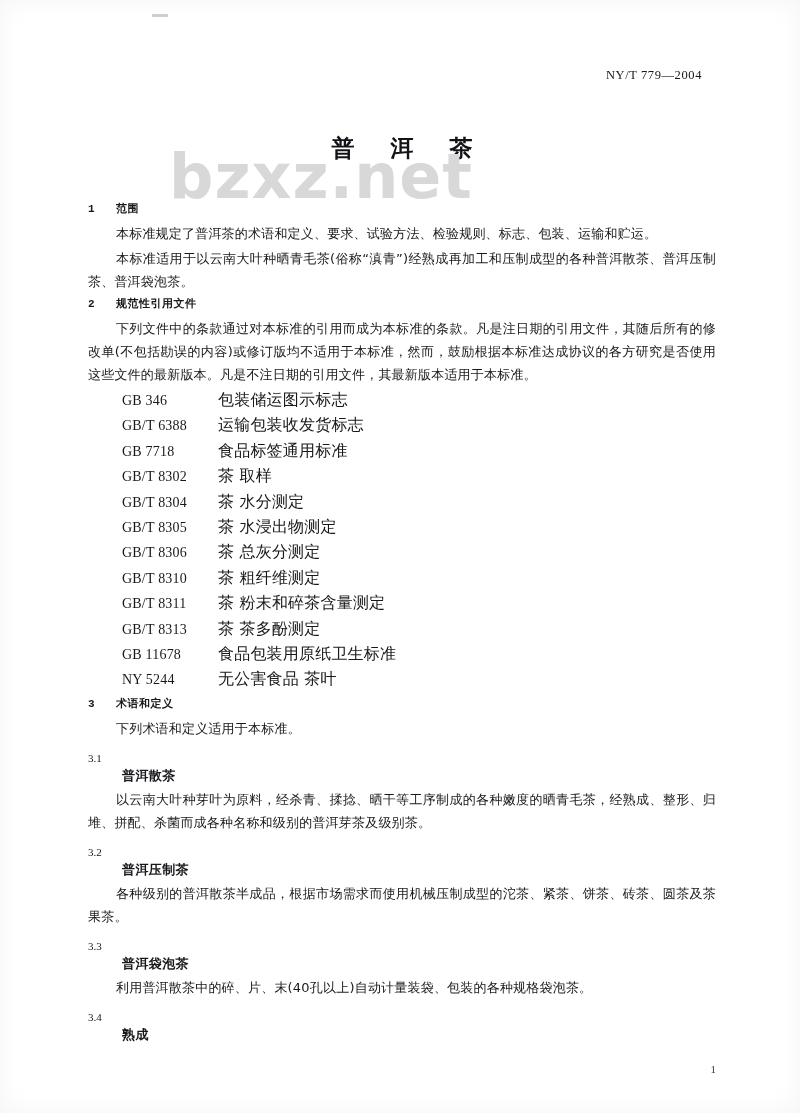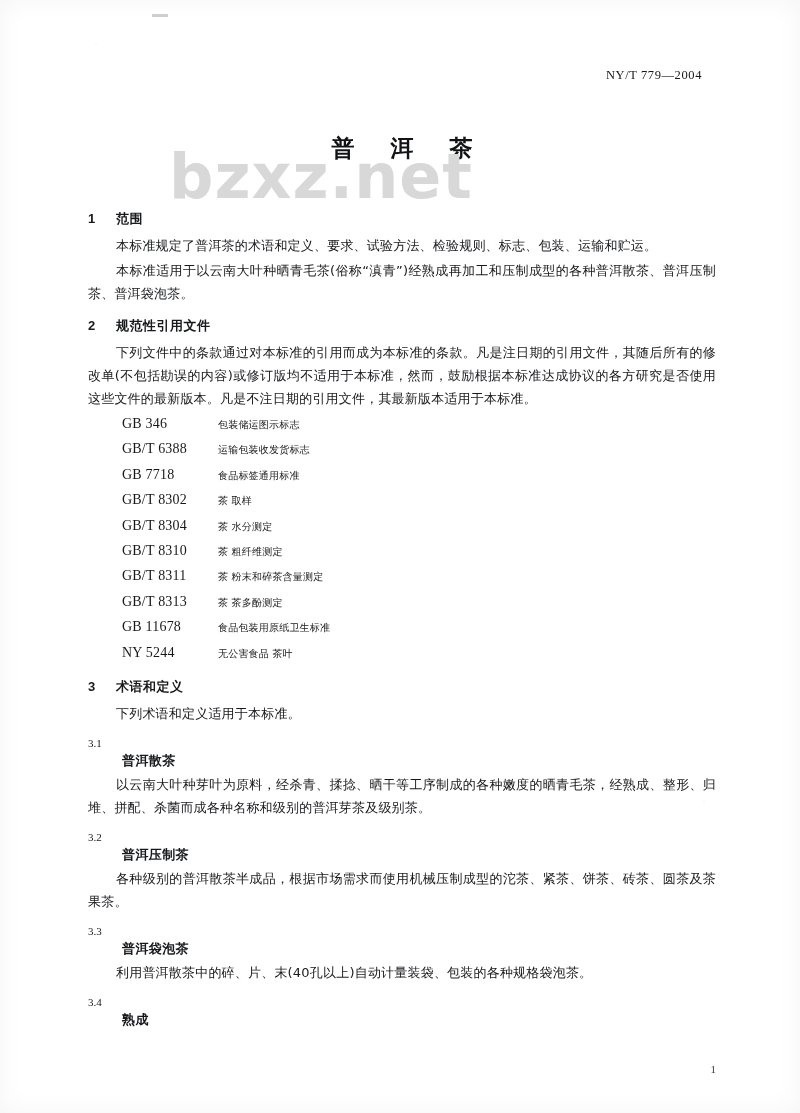--- a/index.html
+++ b/index.html
@@ -81,24 +81,24 @@
     z-index: 5;
   }
   .body-area {
     position: absolute;
     top: 198px;
     left: 0;
     width: 628px;
     color: #18191c;
   }
   .sec-head {
-    font-family: Liberation Sans, sans-serif;
-    font-weight: bold;
-    font-size: 13px;
-    margin: 12px 0 6px 0;
+    font-family: Liberation Mono, monospace;
+    font-weight: bold;
+    font-size: 11px;
+    margin: 3px 0 6px 0;
     letter-spacing: .5px;
   }
   .sec-head .num {
     display: inline-block;
     width: 28px;
   }
   .sub-num {
     font-family: "Liberation Serif", serif;
     font-size: 11px;
     margin: 12px 0 3px 0;
@@ -132,21 +132,21 @@
     padding-left: 34px;
     letter-spacing: .2px;
     color: #17181b;
   }
   ul.std-list li .code {
     display: inline-block;
     min-width: 96px;
   }
   ul.std-list li .cn {
     font-family: "DejaVu Sans", sans-serif;
-    font-size: 10px;
+    font-size: 16px;
   }
   .page-num {
     position: absolute;
     right: 0;
     bottom: 38px;
     font-family: "Liberation Serif", serif;
     font-size: 11px;
     color: #3a3a3a;
   }
   .corner-mark {
@@ -182,20 +182,22 @@
         <span class="num">2</span><span>规范性引用文件</span>
       </div>
       <p class="para">下列文件中的条款通过对本标准的引用而成为本标准的条款。凡是注日期的引用文件，其随后所有的修改单(不包括勘误的内容)或修订版均不适用于本标准，然而，鼓励根据本标准达成协议的各方研究是否使用这些文件的最新版本。凡是不注日期的引用文件，其最新版本适用于本标准。</p>
 
       <ul class="std-list">
         <li><span class="code">GB 346</span><span class="cn">包装储运图示标志</span></li>
         <li><span class="code">GB/T 6388</span><span class="cn">运输包装收发货标志</span></li>
         <li><span class="code">GB 7718</span><span class="cn">食品标签通用标准</span></li>
         <li><span class="code">GB/T 8302</span><span class="cn">茶  取样</span></li>
         <li><span class="code">GB/T 8304</span><span class="cn">茶  水分测定</span></li>
+        <li><span class="code">GB/T 8305</span><span class="cn">茶  水浸出物测定</span></li>
+        <li><span class="code">GB/T 8306</span><span class="cn">茶  总灰分测定</span></li>
         <li><span class="code">GB/T 8310</span><span class="cn">茶  粗纤维测定</span></li>
         <li><span class="code">GB/T 8311</span><span class="cn">茶  粉末和碎茶含量测定</span></li>
         <li><span class="code">GB/T 8313</span><span class="cn">茶  茶多酚测定</span></li>
         <li><span class="code">GB 11678</span><span class="cn">食品包装用原纸卫生标准</span></li>
         <li><span class="code">NY 5244</span><span class="cn">无公害食品  茶叶</span></li>
       </ul>
 
       <div class="sec-head">
         <span class="num">3</span><span>术语和定义</span>
       </div>

